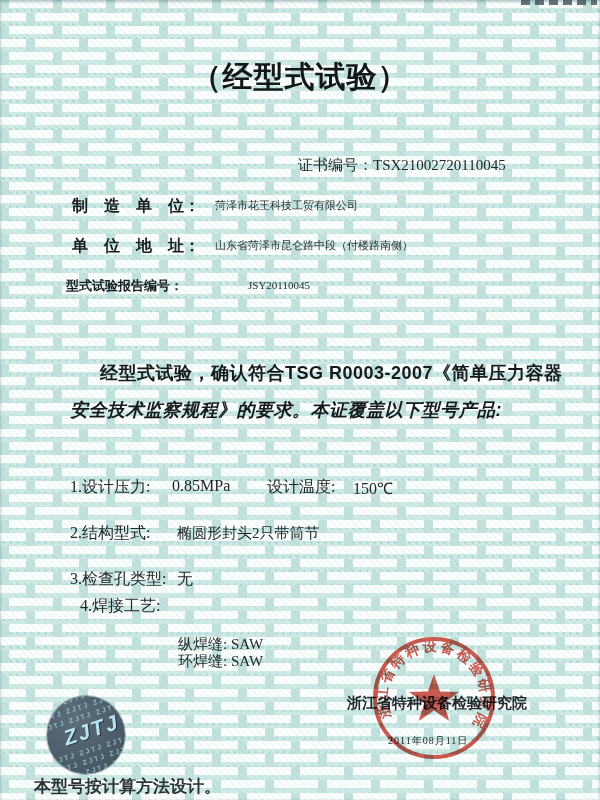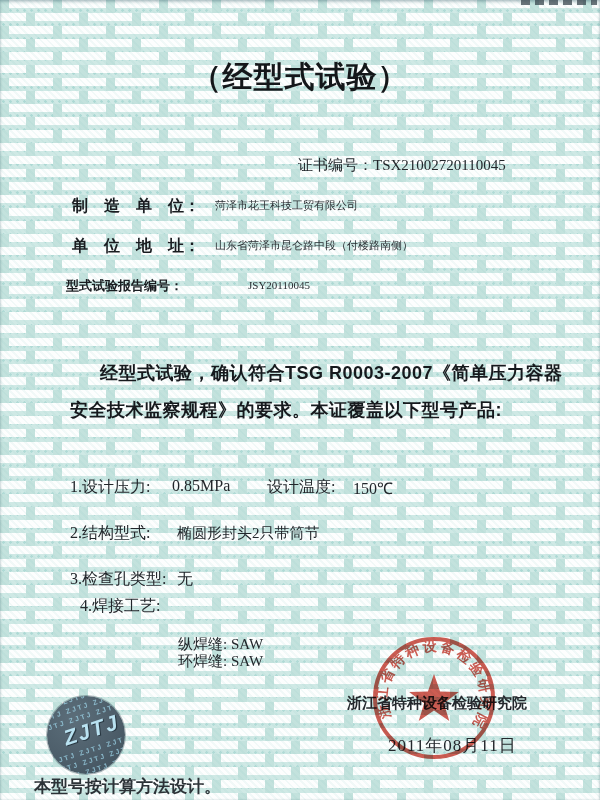--- a/index.html
+++ b/index.html
@@ -28,21 +28,21 @@
          letter-spacing:1px;color:#14171a;}
   
   .serif{font-family:"Liberation Serif",serif;}
   .certno{font-size:15px;color:#23272c;}
   .flabel{font-size:16px;font-weight:700;color:#191c20;}
   .fvalue{font-size:11px;color:#2a2e33;}
   .body-line{font-size:18px;font-weight:700;color:#16191d;letter-spacing:.5px;}
   .item{font-size:16px;color:#22262b;}
   .sub{font-size:15px;color:#22262b;}
   .issuer{font-size:15px;font-weight:700;color:#24282d;}
-  .date{font-size:17px;color:#24282d;letter-spacing:1px;}
+  .date{font-size:10px;color:#24282d;letter-spacing:1px;}
   .footer-note{font-size:17px;font-weight:700;color:#2c3237;}
   
   .edge-marks{
     left:521px;top:0;width:76px;height:5px;opacity:.75;
     background:repeating-linear-gradient(90deg,#39474f 0 9px,rgba(0,0,0,0) 9px 14px);
   }
   
   .zjtj{
     left:47px;top:696px;width:78px;height:78px;border-radius:50%;
     background:radial-gradient(circle at 35% 30%, #5c6e7a 0%, #4d5e6a 55%, #3f4f5a 100%);
@@ -74,21 +74,21 @@
   <div class="abs flabel" style="left:72px;top:196px;">制　造　单　位：</div>
   <div class="abs fvalue serif" style="left:215px;top:198px;">菏泽市花王科技工贸有限公司</div>
 
   <div class="abs fvalue serif" style="left:215px;top:238px;">山东省菏泽市昆仑路中段（付楼路南侧）</div>
   <div class="abs flabel" style="left:72px;top:236px;">单　位　地　址：</div>
 
   <div class="abs flabel" style="left:66px;top:277px;font-size:13px;">型式试验报告编号：</div>
   <div class="abs fvalue serif" style="left:248px;top:279px;">JSY20110045</div>
 
   <div class="abs body-line" style="left:100px;top:361px;">经型式试验，确认符合TSG R0003-2007《简单压力容器</div>
-  <div class="abs body-line" style="left:70px;top:398px;">安全技术监察规程》的要求。本证覆盖以下型号产品:</div>
+  <div class="abs body-line" style="left:70px;top:398px;font-style:italic;">安全技术监察规程》的要求。本证覆盖以下型号产品:</div>
 
   <div class="abs item serif" style="left:70px;top:477px;">1.设计压力:</div>
   <div class="abs item serif" style="left:172px;top:477px;">0.85MPa</div>
   <div class="abs item serif" style="left:267px;top:477px;">设计温度:</div>
   <div class="abs item serif" style="left:353px;top:477px;">150℃</div>
 
   <div class="abs item serif" style="left:70px;top:523px;">2.结构型式:</div>
   <div class="abs item serif" style="left:177px;top:524px;font-size:15px;">椭圆形封头2只带筒节</div>
 
   <div class="abs item serif" style="left:70px;top:569px;">3.检查孔类型:</div>

